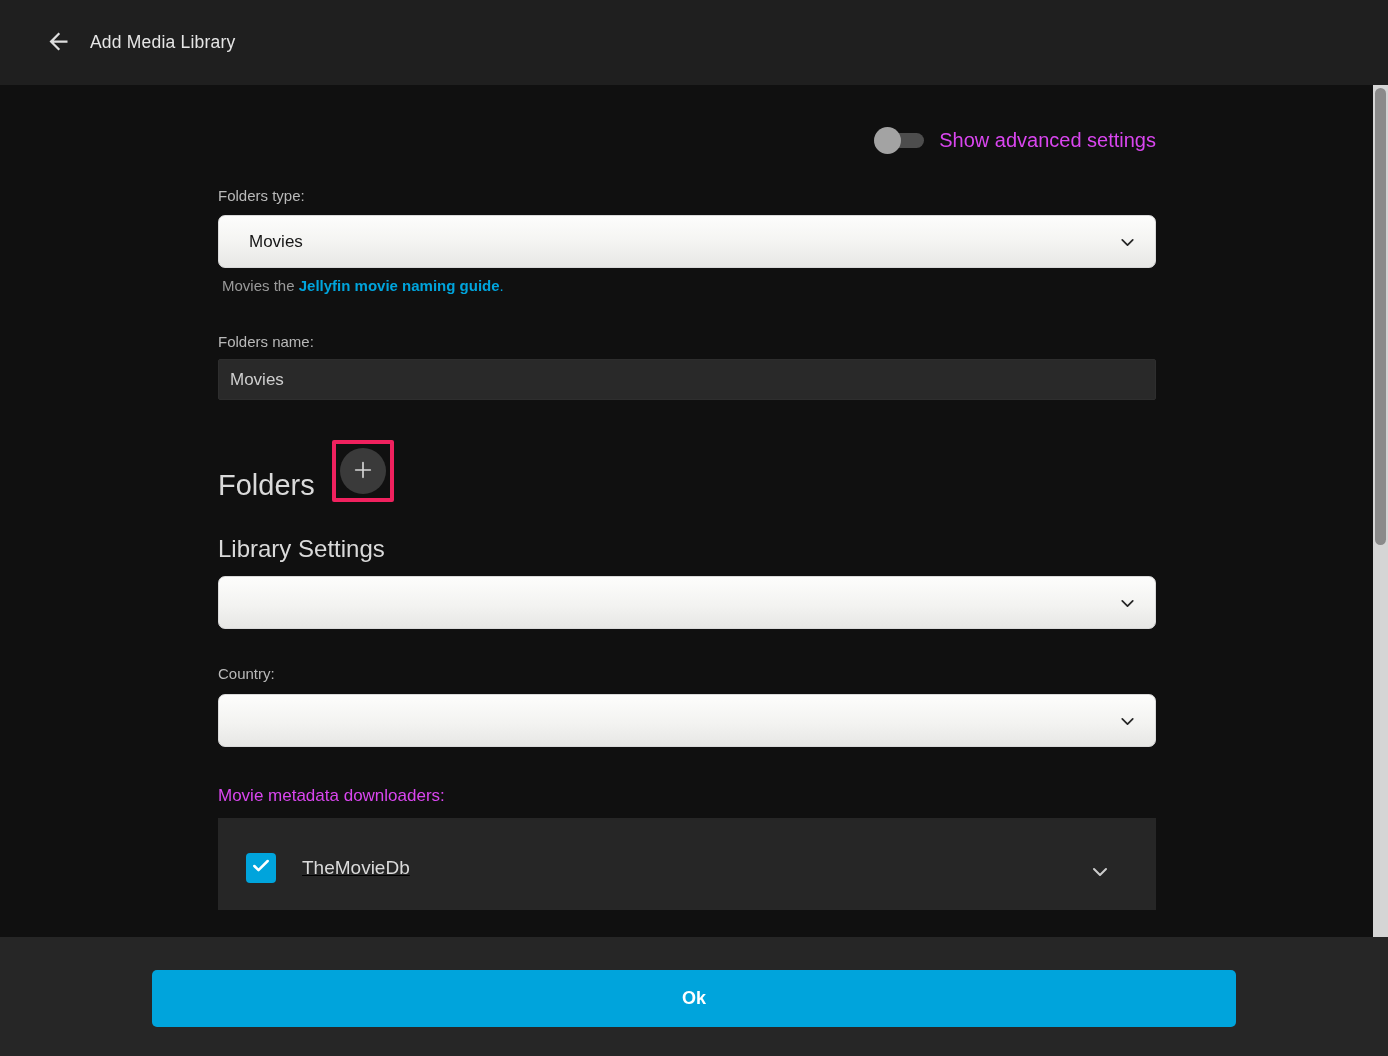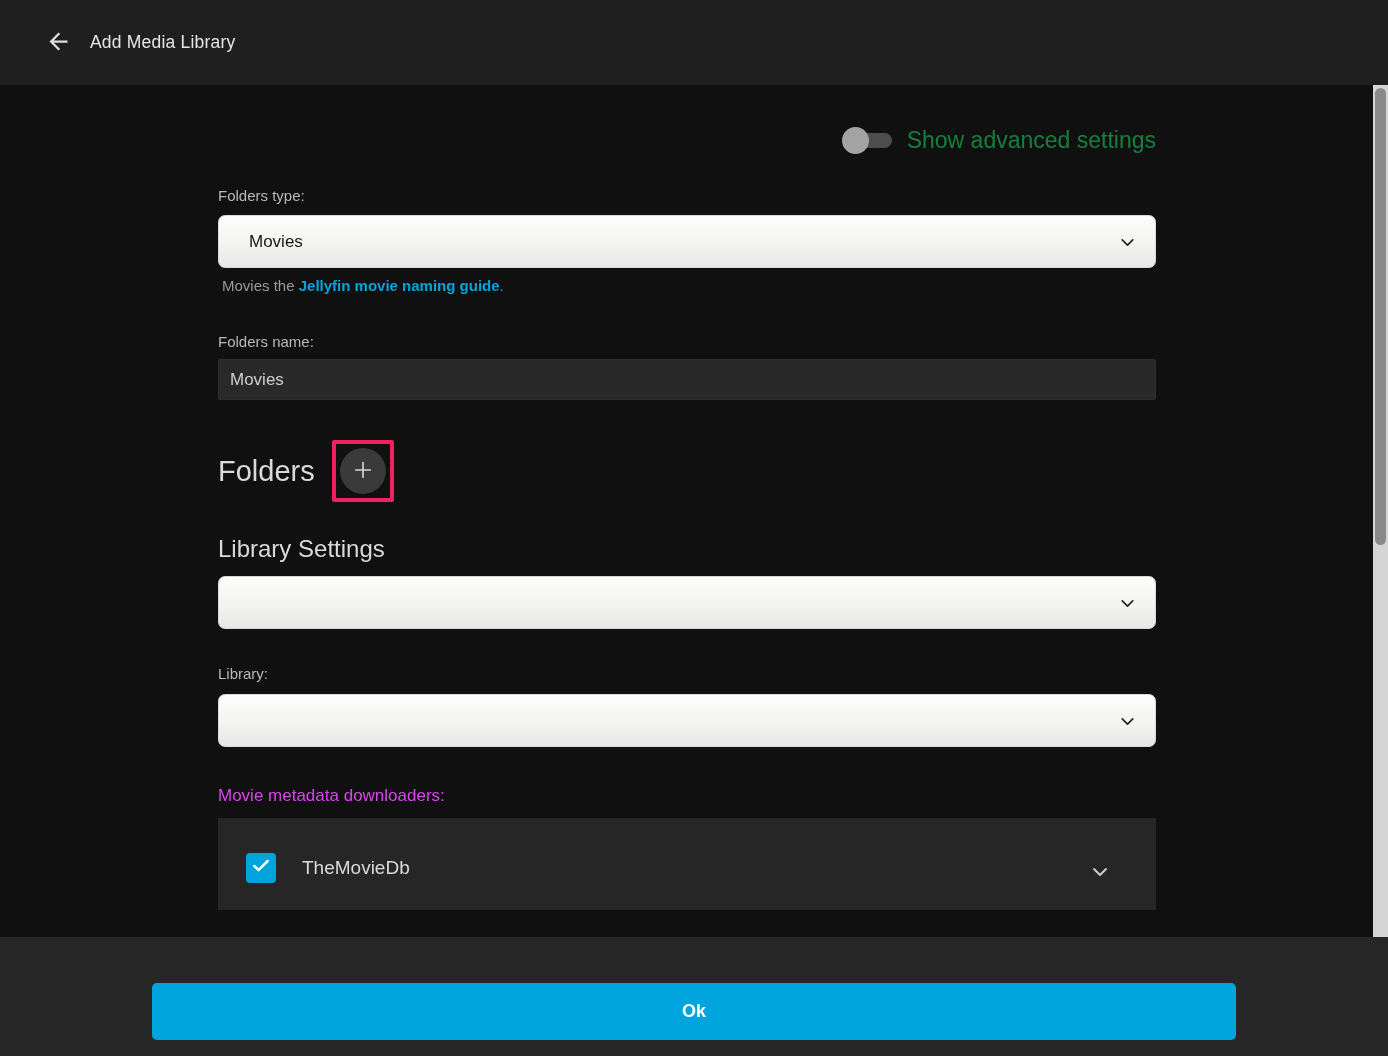--- a/index.html
+++ b/index.html
@@ -41,21 +41,21 @@
   }
   .toggle { position: relative; width: 50px; height: 27px; cursor: pointer; }
   .toggle-track {
     position: absolute; left: 4px; top: 6px; width: 46px; height: 15px;
     background: #4d4d4d; border-radius: 8px;
   }
   .toggle-knob {
     position: absolute; left: 0; top: 0; width: 27px; height: 27px;
     background: #a3a3a3; border-radius: 50%;
   }
-  .toggle-label { margin-left: 15px; font-size: 23px; color: #15803d; }
+  .toggle-label { margin-left: 15px; font-size: 20px; color: #d946ef; }
 
   
   .field-label { font-size: 15px; color: #b9b9b9; height: 18px; }
   .lbl-content-type { margin-top: 33px; }
   .select {
     position: relative; margin-top: 10px; height: 53px; width: 938px;
     background: linear-gradient(180deg, #fdfdfc 0%, #f3f3f1 55%, #e7e7e5 100%);
     border: 1px solid #d9d9d9; border-radius: 7px;
     display: flex; align-items: center; padding: 0 30px;
     font-size: 17px; color: #161616; cursor: pointer;
@@ -68,21 +68,21 @@
 
   .lbl-display-name { margin-top: 38px; }
   .text-input {
     margin-top: 8px; width: 938px; height: 41px;
     background: #292929; border: 1px solid #2e2e2e; border-radius: 2px;
     color: #cfcfcf; font-size: 17px; font-family: "Liberation Sans", sans-serif;
     padding: 0 11px; outline: none;
   }
 
   
-  .folders-row { margin-top: 40px; height: 62px; display: flex; align-items: center; }
+  .folders-row { margin-top: 40px; height: 62px; display: flex; align-items: flex-end; }
   .h-folders { font-size: 29px; font-weight: 400; color: #dadada; }
   .focus-ring {
     margin-left: 17px; padding: 4px;
     border: 4px solid #f0215e; border-radius: 2px;
     display: inline-flex;
   }
   .plus-btn {
     width: 46px; height: 46px; border-radius: 50%;
     background: #3a3a3a; border: none; cursor: pointer;
     display: flex; align-items: center; justify-content: center;
@@ -92,36 +92,37 @@
   .lbl-language { margin-top: 26px; }
   .select-mt { margin-top: 11px; }
   .lbl-country { margin-top: 36px; }
   .lbl-downloaders { margin-top: 39px; font-size: 17px; height: 21px; color: #d946ef; }
 
   
   .panel {
     position: relative; margin-top: 11px; width: 938px; height: 92px;
     background: #262626;
     padding: 35px 0 0 28px;
+    text-decoration: underline;
   }
   .panel-row { display: flex; align-items: center; height: 30px; }
   .checkbox {
     width: 30px; height: 30px; background: #00a4dc; border-radius: 4px;
     display: flex; align-items: center; justify-content: center; cursor: pointer;
   }
   .cb-label { margin-left: 26px; font-size: 19px; color: #dadada; }
   .panel .chevron { position: absolute; right: 44px; top: 42px; cursor: pointer; }
 
   
   .footer {
     position: absolute; top: 937px; left: 0; width: 1388px; height: 119px;
     background: #262626;
   }
   .ok-btn {
-    position: absolute; left: 152px; top: 46px; width: 1084px; height: 57px;
+    position: absolute; left: 152px; top: 33px; width: 1084px; height: 57px;
     background: #00a4dc; border: none; border-radius: 5px; cursor: pointer;
     color: #ffffff; font-size: 18px; font-weight: bold;
     font-family: "Liberation Sans", sans-serif;
     display: flex; align-items: center; justify-content: center;
   }
 
   
   .scrollbar-track {
     position: absolute; right: 0; top: 85px; width: 15px; height: 852px;
     background: #d5d5d5;
@@ -191,21 +192,21 @@
 
     <div class="select select-mt">
       <span></span>
       <span class="chevron">
         <svg width="21" height="21" viewBox="0 0 24 24" fill="none" stroke="#262626" stroke-width="2" stroke-linecap="round" stroke-linejoin="round">
             <polyline points="6 9 12 15 18 9"></polyline>
           </svg>
       </span>
     </div>
 
-    <div class="field-label lbl-country">Library:</div>
+    <div class="field-label lbl-country">Country:</div>
     <div class="select select-mt">
       <span></span>
       <span class="chevron">
         <svg width="21" height="21" viewBox="0 0 24 24" fill="none" stroke="#262626" stroke-width="2" stroke-linecap="round" stroke-linejoin="round">
             <polyline points="6 9 12 15 18 9"></polyline>
           </svg>
       </span>
     </div>
 
     <div class="lbl-downloaders field-label">Movie metadata downloaders:</div>

